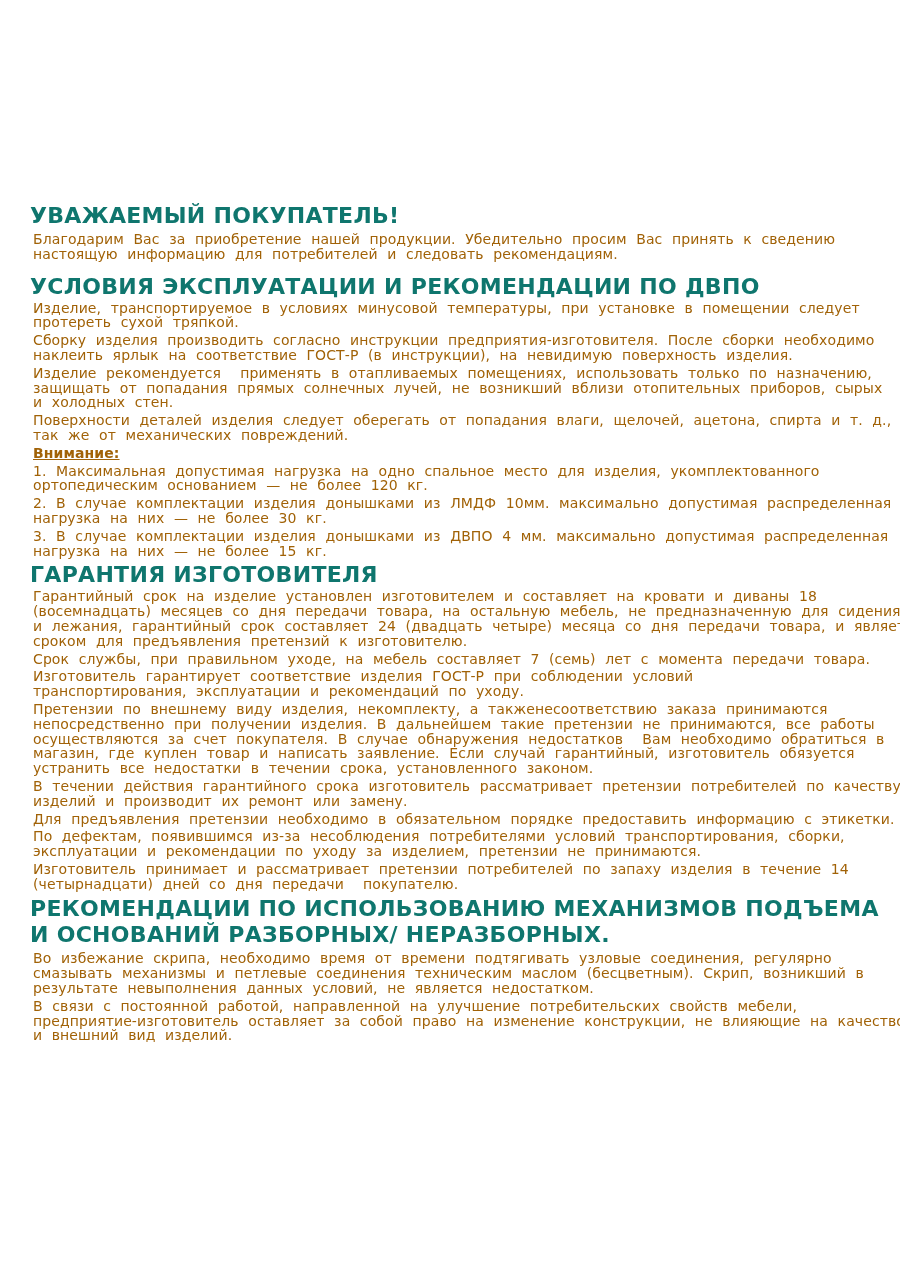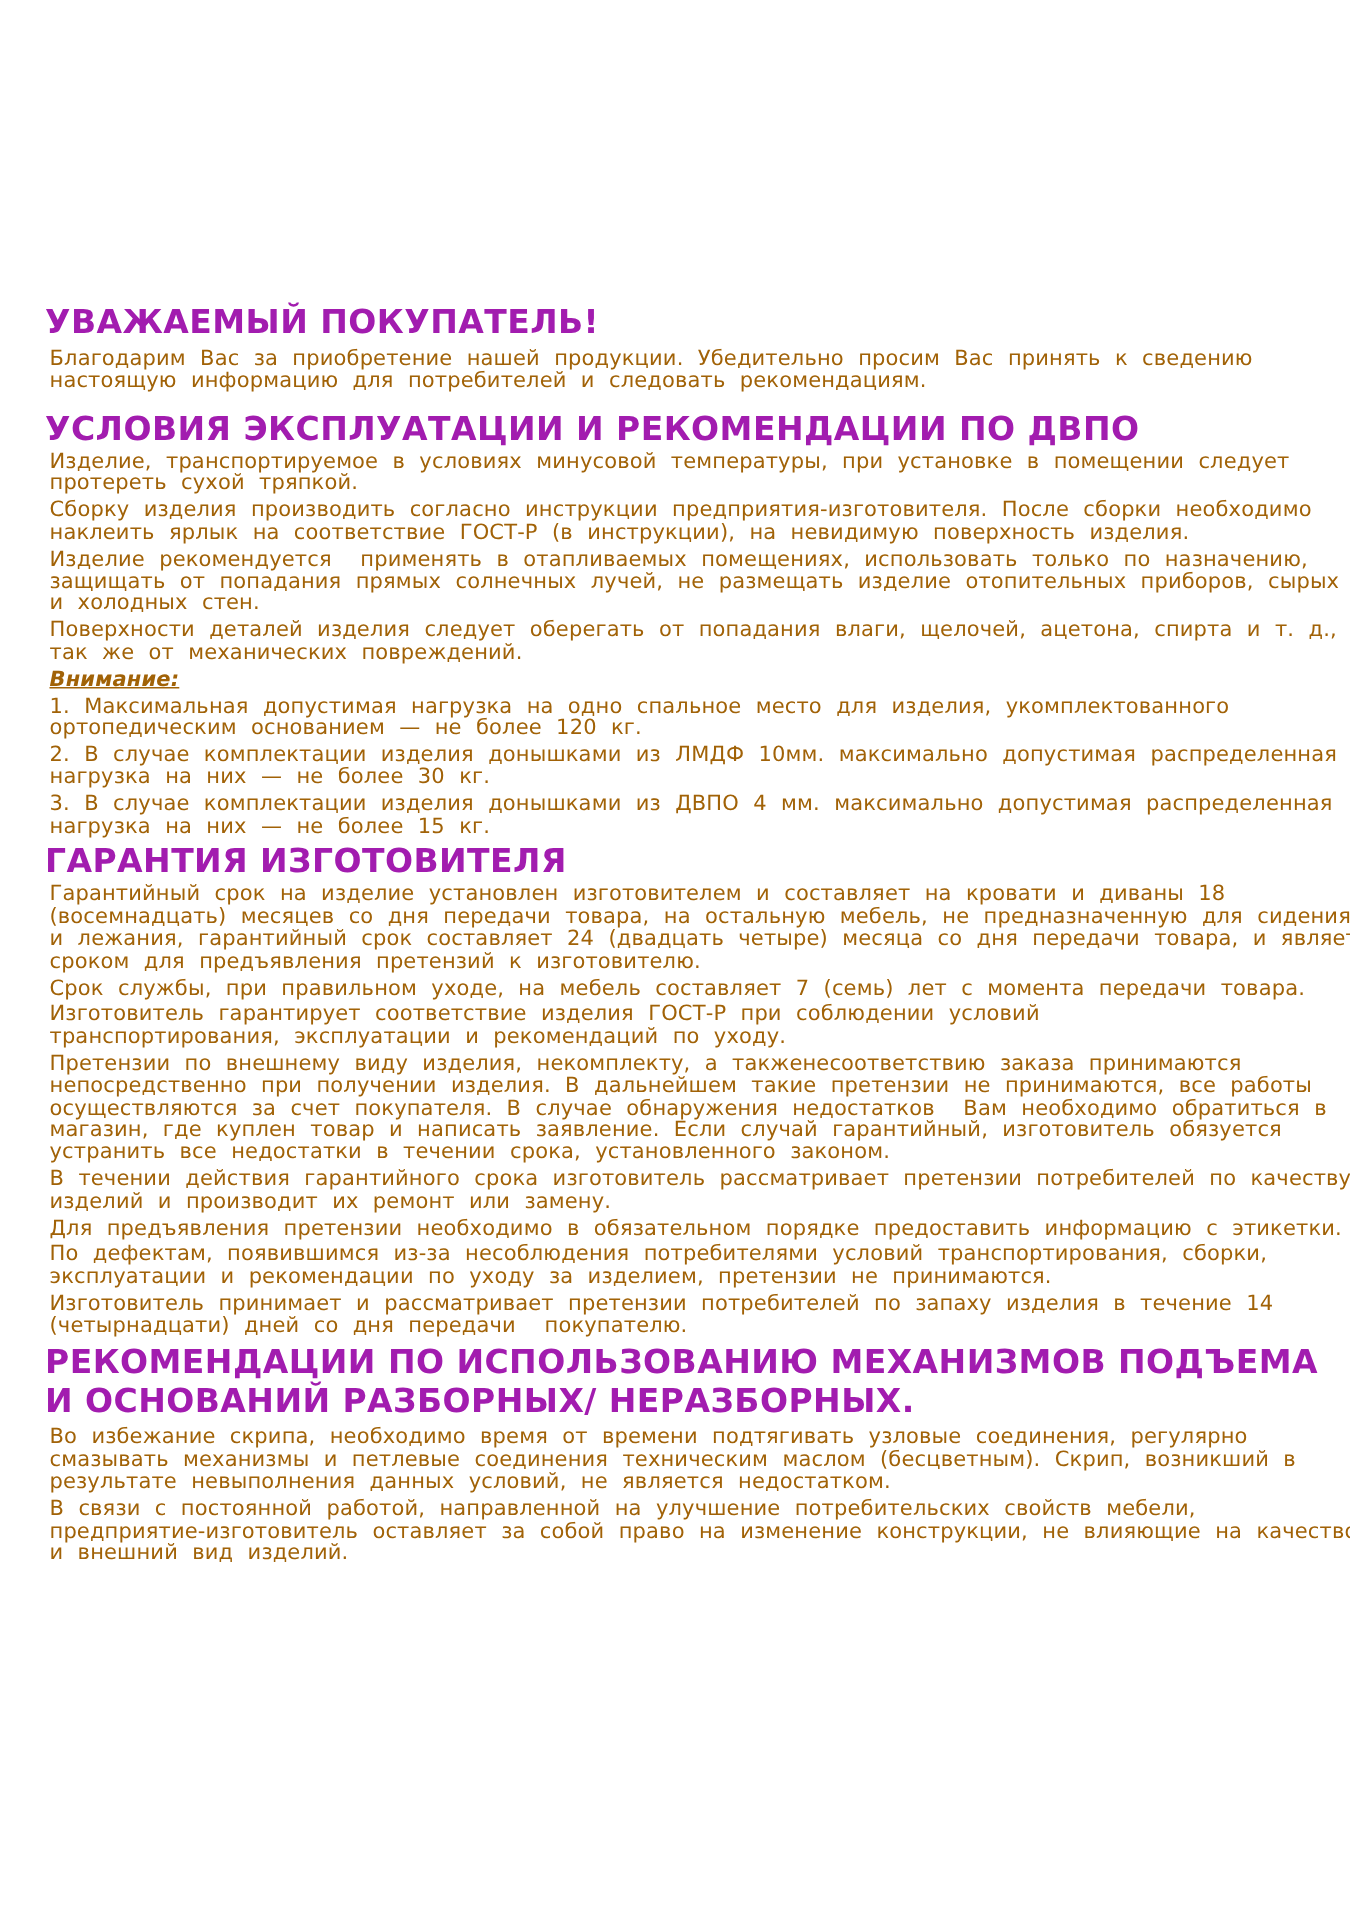--- a/index.html
+++ b/index.html
@@ -22,21 +22,21 @@
     top: 203px;
     width: 845px;
   }
   .heading {
     font-size: 22px;
     font-weight: bold;
     line-height: 26px;
     letter-spacing: 0.3px;
     white-space: pre;
     margin: 0;
-    color: #a21caf;
+    color: #0f766e;
   }
   .heading.h-gap {
     margin-top: 12px;
     margin-bottom: -2px;
   }
   .heading.h-gap-small {
     margin-top: 4px;
     margin-bottom: -2px;
   }
   .heading.h-first {
@@ -51,21 +51,20 @@
     line-height: 14.8px;
     letter-spacing: 0.1px;
     word-spacing: 5px;
     white-space: pre;
     margin: 3px;
     color: #a16207;
   }
   .attention {
     font-weight: bold;
     text-decoration: underline;
-    font-style: italic;
   }
 </style>
 </head>
 <body>
 
 <div class="page">
   <div class="doc">
 
     <div>
       <div class="heading h-first">УВАЖАЕМЫЙ ПОКУПАТЕЛЬ!</div>
@@ -73,21 +72,21 @@
 настоящую информацию для потребителей и следовать рекомендациям.</div>
     </div>
 
     <div>
       <div class="heading h-gap">УСЛОВИЯ ЭКСПЛУАТАЦИИ И РЕКОМЕНДАЦИИ ПО ДВПО</div>
       <div class="para">Изделие, транспортируемое в условиях минусовой температуры, при установке в помещении следует
 протереть сухой тряпкой.</div>
       <div class="para">Сборку изделия производить согласно инструкции предприятия-изготовителя. После сборки необходимо
 наклеить ярлык на соответствие ГОСТ-Р (в инструкции), на невидимую поверхность изделия.</div>
       <div class="para">Изделие рекомендуется  применять в отапливаемых помещениях, использовать только по назначению,
-защищать от попадания прямых солнечных лучей, не размещать изделие отопительных приборов, сырых
+защищать от попадания прямых солнечных лучей, не возникший вблизи отопительных приборов, сырых
 и холодных стен.</div>
       <div class="para">Поверхности деталей изделия следует оберегать от попадания влаги, щелочей, ацетона, спирта и т. д., а
 так же от механических повреждений.</div>
       <div class="para attention">Внимание:</div>
       <div class="para">1. Максимальная допустимая нагрузка на одно спальное место для изделия, укомплектованного
 ортопедическим основанием — не более 120 кг.</div>
       <div class="para">2. В случае комплектации изделия донышками из ЛМДФ 10мм. максимально допустимая распределенная
 нагрузка на них — не более 30 кг.</div>
       <div class="para">3. В случае комплектации изделия донышками из ДВПО 4 мм. максимально допустимая распределенная
 нагрузка на них — не более 15 кг.</div>

